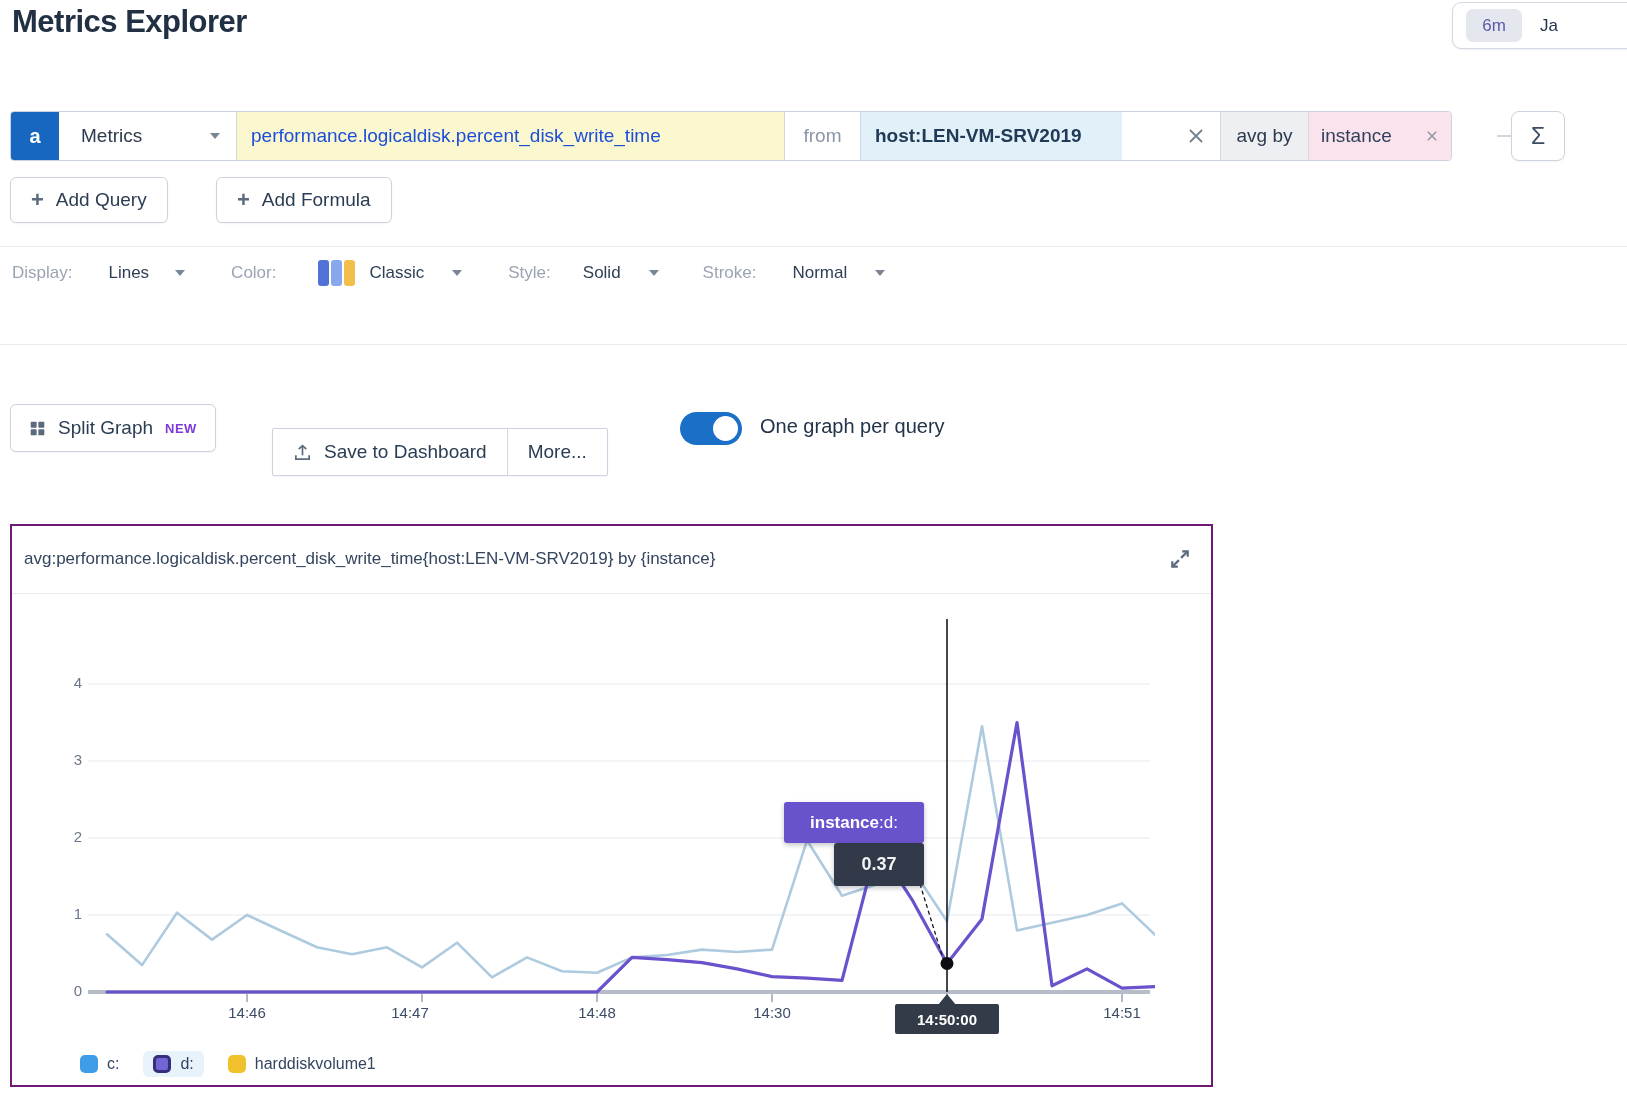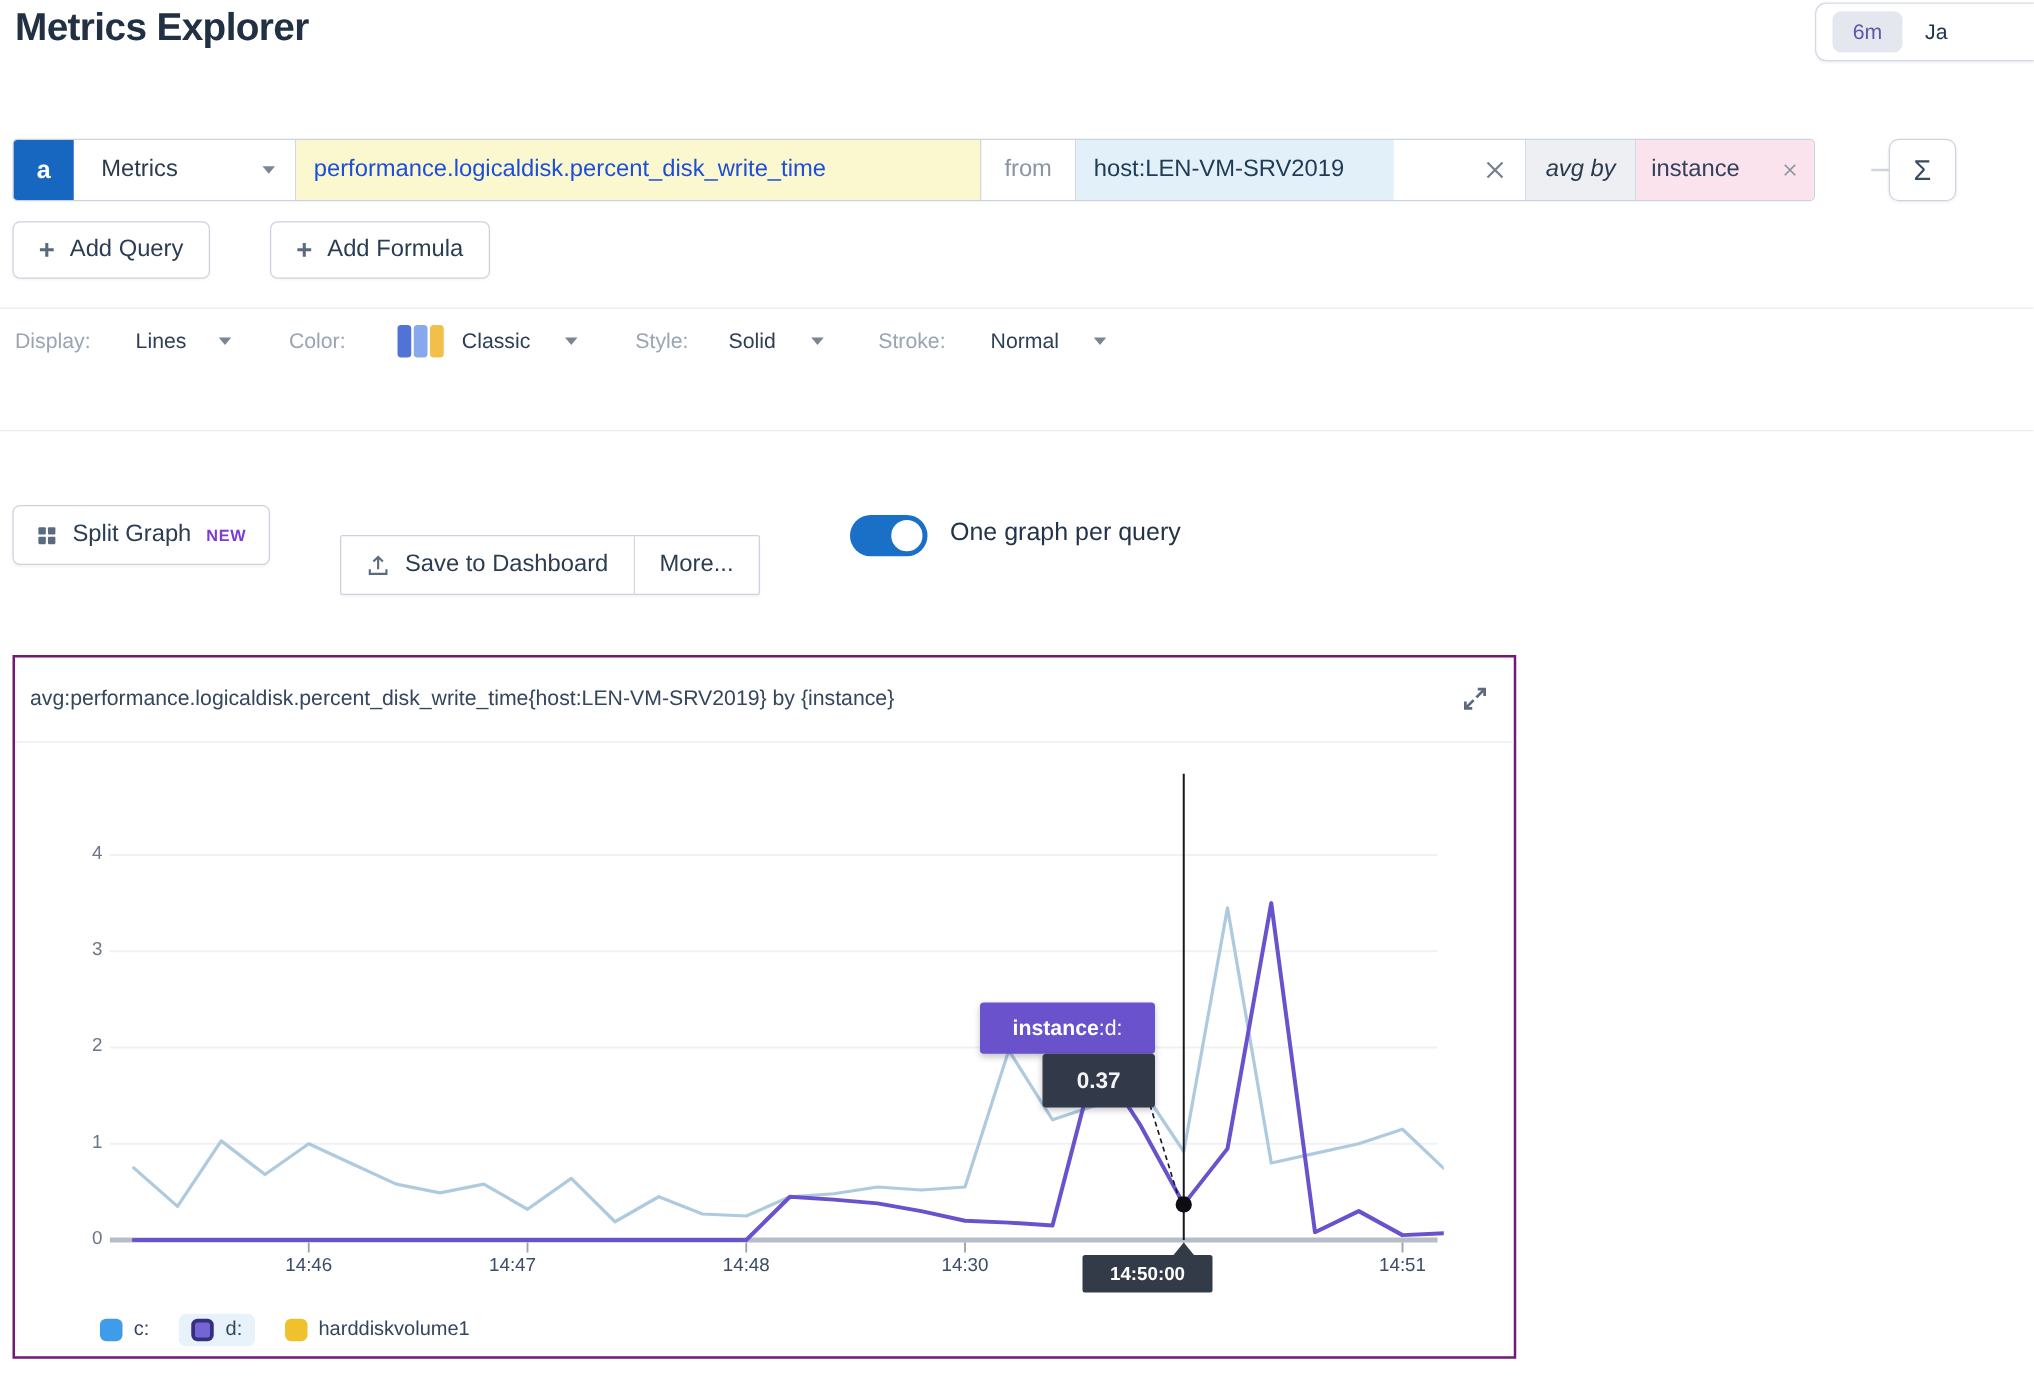--- a/index.html
+++ b/index.html
@@ -18,24 +18,24 @@
   
   .query-row { position:absolute; left:10px; top:111px; height:50px; display:flex;
     border:1px solid #c9d2de; border-radius:4px; background:#fff; }
   .seg { height:48px; display:flex; align-items:center; border-right:1px solid #d2d9e2; }
   .seg:last-child { border-right:none; }
   .seg-a { width:48px; background:#1767c0; justify-content:center; color:#fff; font-size:20px; font-weight:700;
     border-radius:3px 0 0 3px; border-right:none; }
   .seg-metrics { width:178px; padding:0 16px 0 22px; font-size:19px; color:#2b3a4d; justify-content:space-between; }
   .seg-metric { width:548px; background:#fbf8d0; padding-left:14px; font-size:19px; color:#1d4ed8; }
   .seg-from { width:76px; justify-content:center; font-size:19px; color:#8b95a5; }
-  .seg-host { width:360px; padding:0 14px; justify-content:space-between; }
+  .seg-host { width:360px; padding:0 14px; justify-content:space-between;font-weight:bold; }
   .host-pill { display:inline-block; background:#e2f0fa; height:48px; line-height:48px; margin-left:-14px;
     padding:0 40px 0 14px; font-size:19px; color:#213b56; }
-  .seg-avgby { width:88px; background:#edeff2; justify-content:center; font-size:19px; color:#2b3a4d;font-style:italic; }
+  .seg-avgby { width:88px; background:#edeff2; justify-content:center; font-size:19px; color:#2b3a4d; }
   .seg-instance { width:142px; background:#fbe3ee; padding:0 12px; justify-content:space-between;
     font-size:19px; color:#32415a; border-radius:0 3px 3px 0; }
   .sigma-connector { position:absolute; left:1497px; top:135px; width:14px; height:2px; background:#cfd6df; }
   .sigma-btn { position:absolute; left:1511px; top:111px; width:54px; height:50px; border:1px solid #ccd4df;
     border-radius:8px; background:#fff; font-size:23px; color:#3c4c61; display:flex; align-items:center; justify-content:center;
     box-shadow:0 1px 2px rgba(30,40,60,.05); }
 
   
   .btn { border:1px solid #ccd3df; border-radius:6px; background:#fff; display:inline-flex; align-items:center;
     font-size:19px; color:#2b3d52; box-shadow:0 1px 2px rgba(30,40,60,.05); cursor:default; }
@@ -74,21 +74,21 @@
   .ylab { position:absolute; width:20px; text-align:right; font-size:15px; color:#6b7689; }
   .xlab { position:absolute; width:60px; text-align:center; font-size:15px; color:#3d4d65; }
 
   .tt-header { position:absolute; left:772px; top:276px; width:140px; height:41px; background:#6a52cc; border-radius:3px;
     color:#fff; font-size:17px; display:flex; align-items:center; justify-content:center;
     box-shadow:0 2px 5px rgba(20,25,40,.25); }
   .tt-header b { font-weight:700; }
   .tt-value { position:absolute; left:822px; top:317px; width:90px; height:43px; background:#323a49; border-radius:3px;
     color:#f3f4f6; font-size:18px; font-weight:700; display:flex; align-items:center; justify-content:center;
     box-shadow:0 2px 5px rgba(20,25,40,.25); }
-  .tt-time { position:absolute; left:854px; top:478px; width:104px; height:30px; background:#333b48; border-radius:2px;
+  .tt-time { position:absolute; left:883px; top:478px; width:104px; height:30px; background:#333b48; border-radius:2px;
     color:#fff; font-size:15px; font-weight:700; display:flex; align-items:center; justify-content:center; }
 
   .legend { position:absolute; left:58px; top:522px; height:32px; display:flex; align-items:center; gap:14px;
     font-size:16px; color:#33455f; }
   .legend-item { display:flex; align-items:center; gap:9px; padding:4px 10px; border-radius:6px; }
   .legend-item.hl { background:#e7f2fb; }
   .swatch { width:18px; height:18px; border-radius:5px; display:inline-block; }
   .swatch.ring { border:3px solid #34307e; }
 </style>
 </head>

